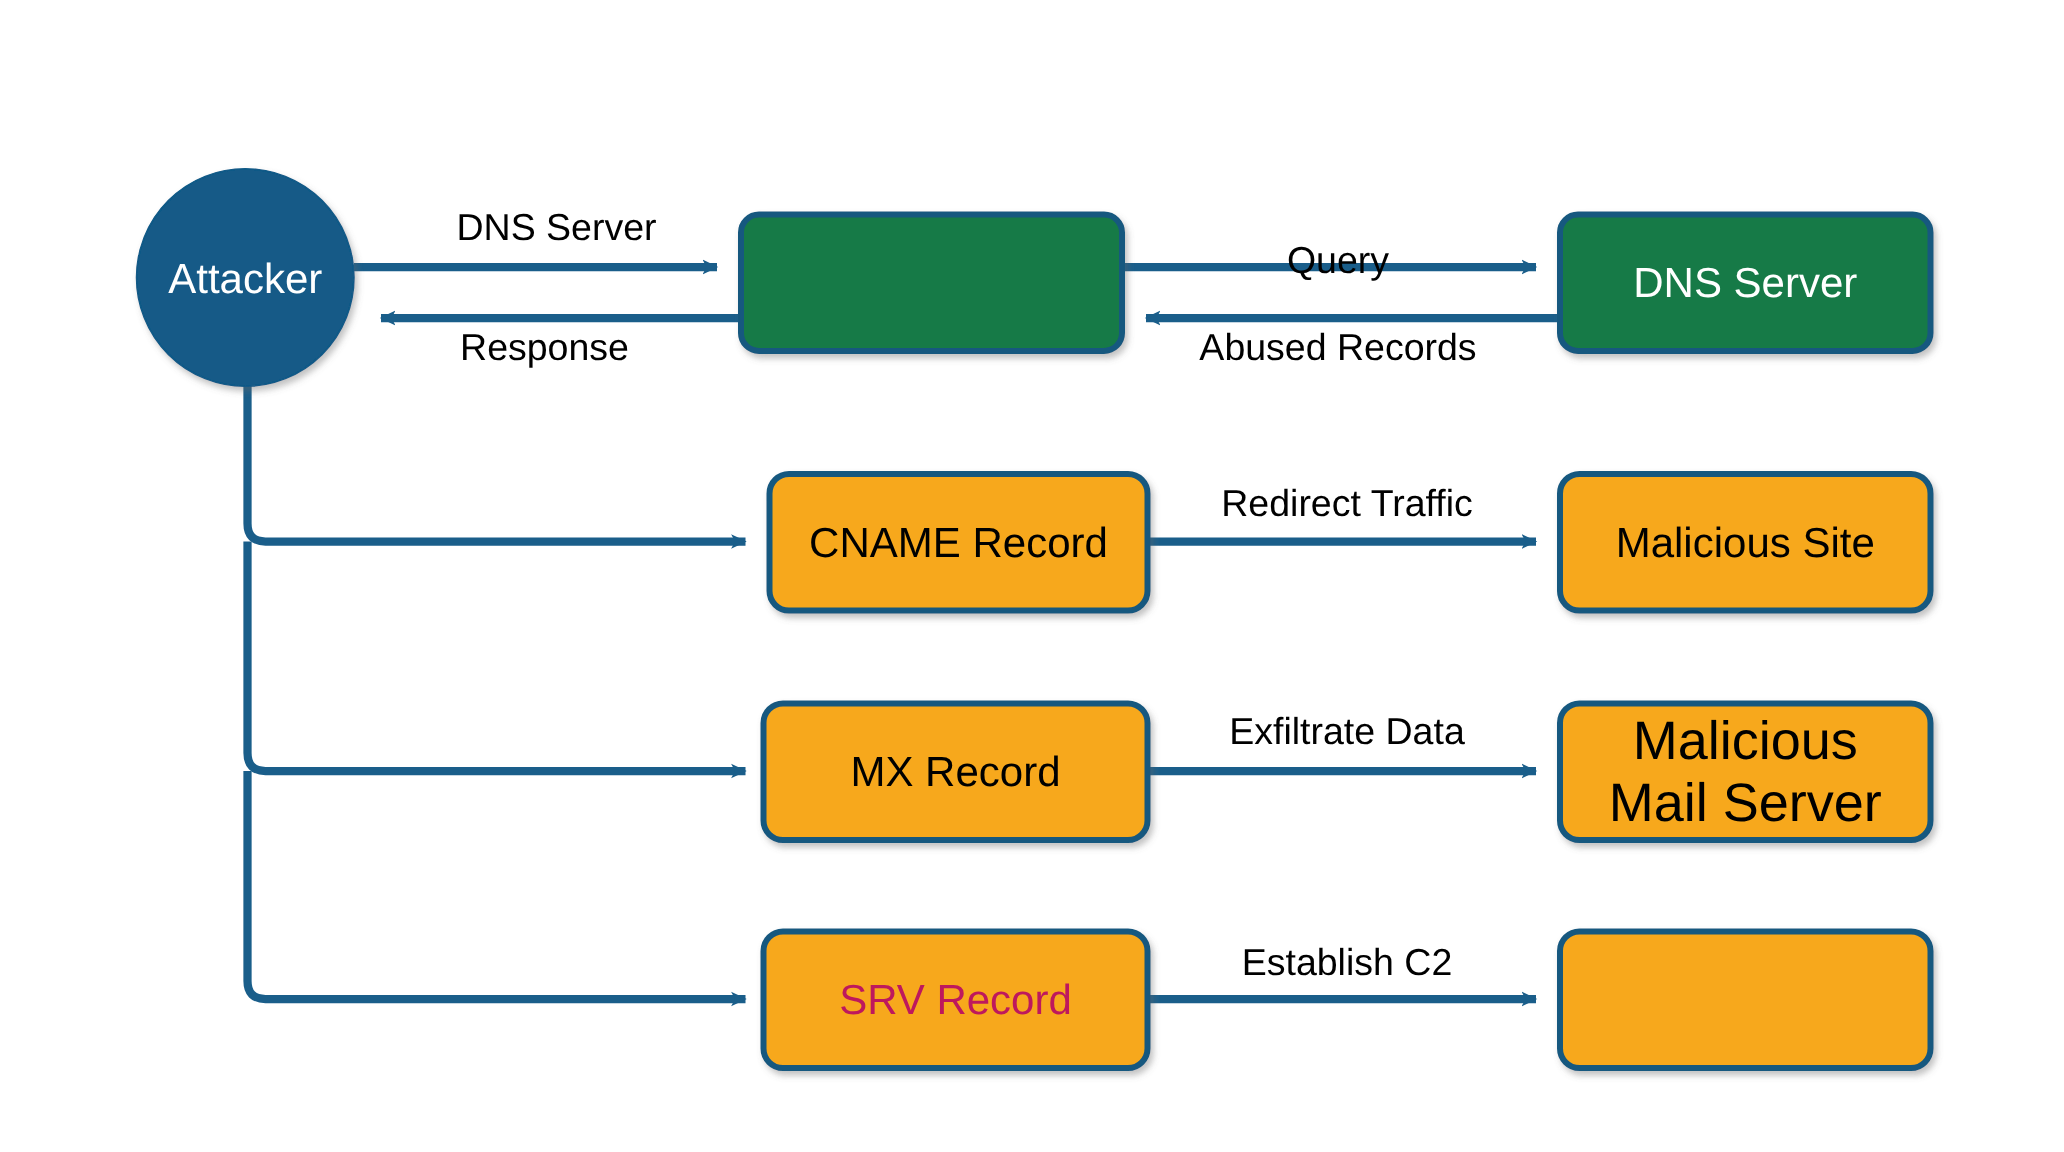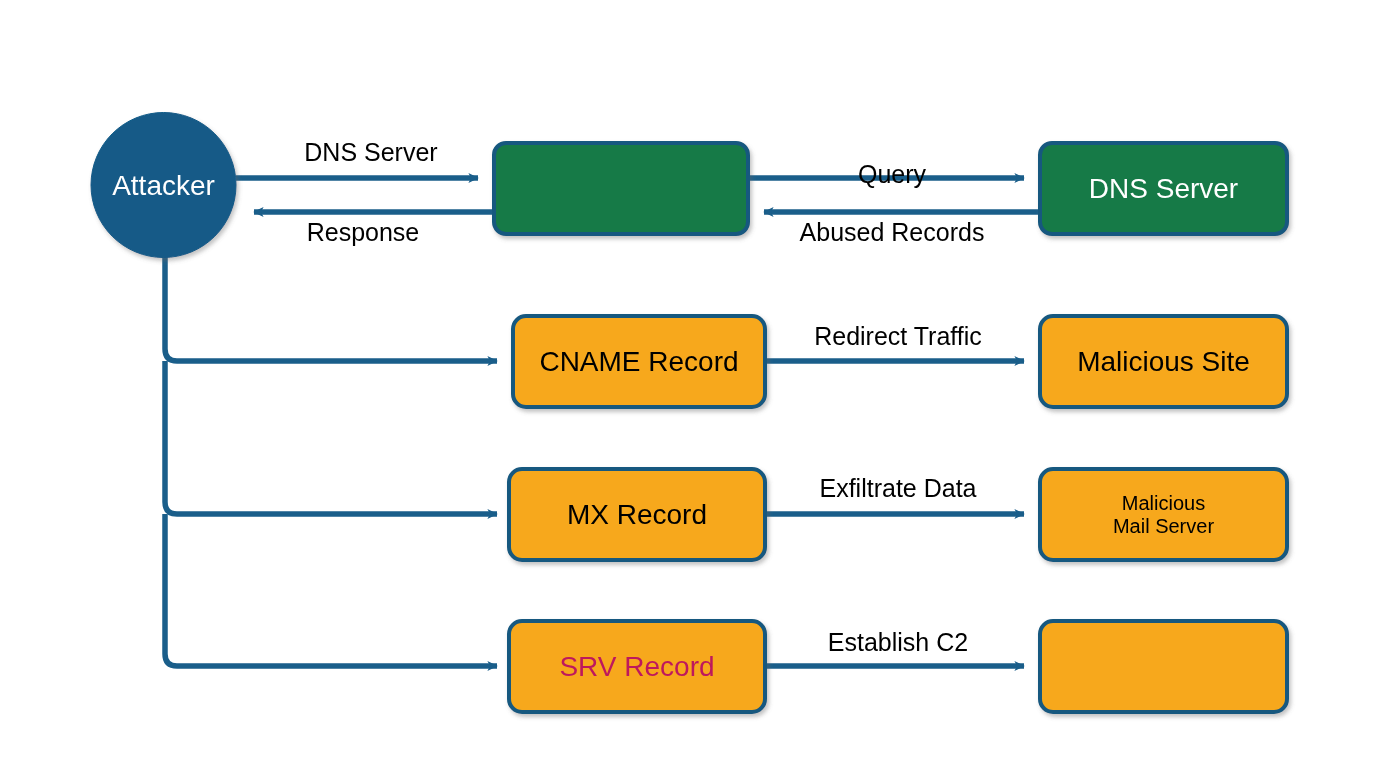--- a/index.html
+++ b/index.html
@@ -122,21 +122,21 @@
   </div>
 
   <div class="node-label" style="left:1040px; top:316px; width:247px; height:91px; color:#000000; font-size:28px;">
     <span>Malicious Site</span>
   </div>
 
   <div class="node-label" style="left:509px; top:469px; width:256px; height:91px; color:#000000; font-size:28px;">
     <span>MX Record</span>
   </div>
 
-  <div class="node-label" style="left:1040px; top:469px; width:247px; height:91px; color:#000000; font-size:20px; flex-direction:column;">
+  <div class="node-label" style="left:1040px; top:469px; width:247px; height:91px; color:#000000; font-size:36px; flex-direction:column;">
     <span>Malicious</span>
     <span>Mail Server</span>
   </div>
 
   <div class="node-label" style="left:509px; top:621px; width:256px; height:91px; color:#be185d; font-size:28px;">
     <span>SRV Record</span>
   </div>
 
 
   <div class="edge-label" style="left:241px; top:140px; width:260px;">DNS Server</div>

